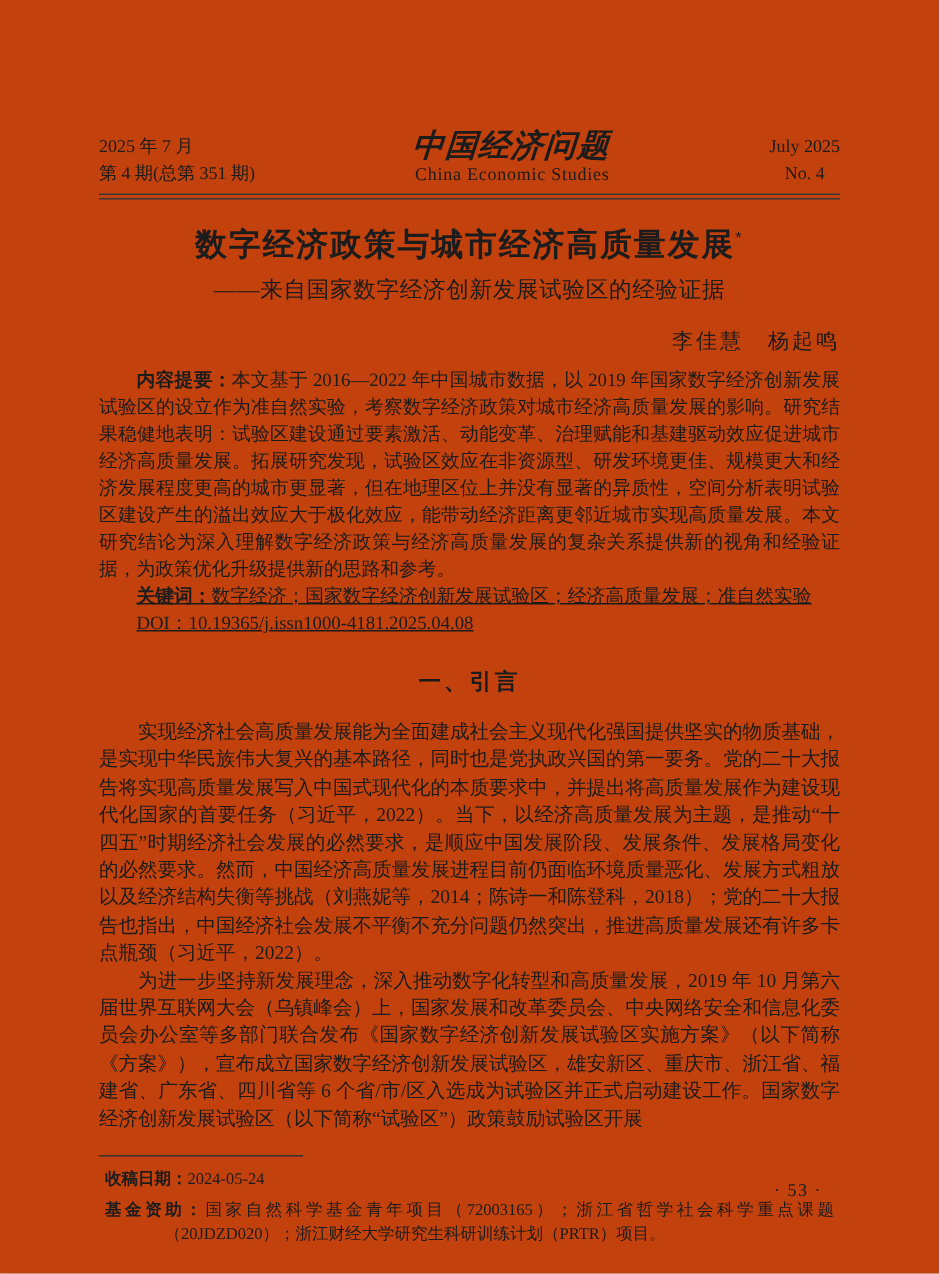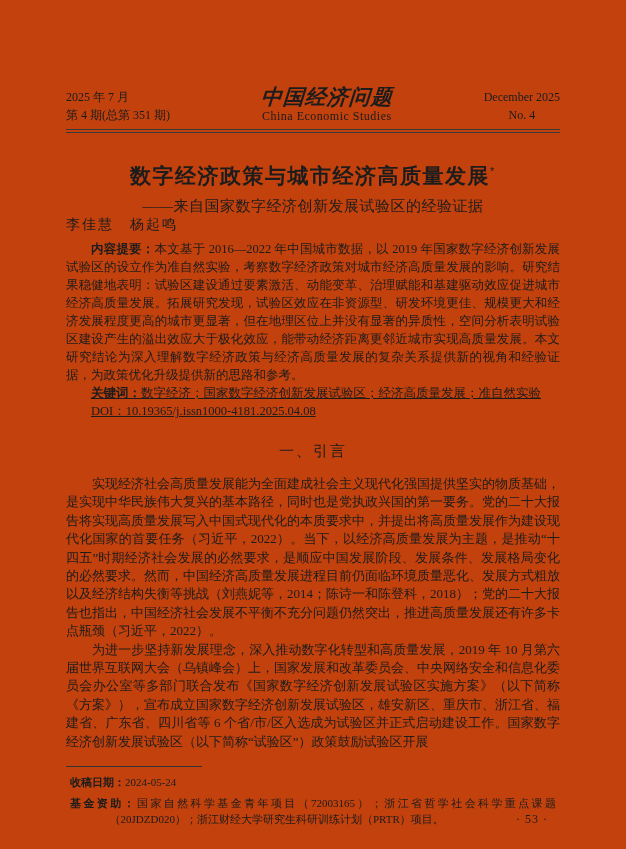--- a/index.html
+++ b/index.html
@@ -49,41 +49,42 @@
     letter-spacing: 0.5px;
   }
   .double-rule {
     margin-top: 5px;
     height: 2px;
     border-top: 1.5px solid #3a3a3a;
     border-bottom: 1px solid #3a3a3a;
   }
   
   .title {
-    margin-top: 24px;
+    margin-top: 12px;
     text-align: center;
     font-family: "Liberation Sans", "DejaVu Sans", sans-serif;
     font-weight: bold;
     font-size: 21px;
     letter-spacing: 1.5px;
     line-height: 28px;
   }
   .title sup {
     font-size: 11px;
     font-weight: normal;
   }
   .subtitle {
     margin-top: 6px;
     text-align: center;
     font-size: 15px;
     letter-spacing: 0.5px;
     line-height: 20px;
   }
   .authors {
-    text-align: left;
+    margin-top: 16px;
+    text-align: right;
     font-size: 14px;
     letter-spacing: 2px;
     line-height: 18px;
   }
   
   .abstract {
     margin-top: 6px;
     font-size: 12.5px;
     line-height: 18px;
     text-align: justify;
@@ -101,21 +102,21 @@
     text-indent: 2em;
     font-size: 12.5px;
     line-height: 18px;
     text-decoration: underline;
   }
   
   .section-heading {
     margin-top: 21px;
     text-align: center;
     font-family: "Liberation Sans", "DejaVu Sans", sans-serif;
-    font-weight: normal;
+    font-weight: bold;
     font-size: 15px;
     letter-spacing: 2px;
     line-height: 20px;
   }
   .body-text p {
     margin: 0;
     font-size: 13px;
     line-height: 18.4px;
     text-align: justify;
     text-indent: 2em;
@@ -134,21 +135,21 @@
   }
   .footnotes .fn-item {
     margin: 4px;
     padding-left: 3.6em;
     text-indent: -3.6em;
   }
   
   .page-number {
     position: absolute;
     right: 78px;
-    bottom: 22px;
+    bottom: 48px;
     font-size: 12px;
     letter-spacing: 1px;
     margin-top: 27px;
   }
 </style>
 </head>
 <body>
 
 <div class="page">
   <div class="content">
@@ -156,21 +157,21 @@
     <div class="running-head">
       <div class="rh-left">
         <div>2025 年 7 月</div>
         <div>第 4 期(总第 351 期)</div>
       </div>
       <div class="rh-center">
         <div class="logo-cn">中国经济问题</div>
         <div class="logo-en">China Economic Studies</div>
       </div>
       <div class="rh-right">
-        <div>December 2025</div>
+        <div>July 2025</div>
         <div>No. 4</div>
       </div>
     </div>
 
     <div class="double-rule"></div>
 
     <div class="title"><span>数字经济政策与城市经济高质量发展</span><sup>*</sup></div>
 
     <div class="subtitle">——来自国家数字经济创新发展试验区的经验证据</div>
 

